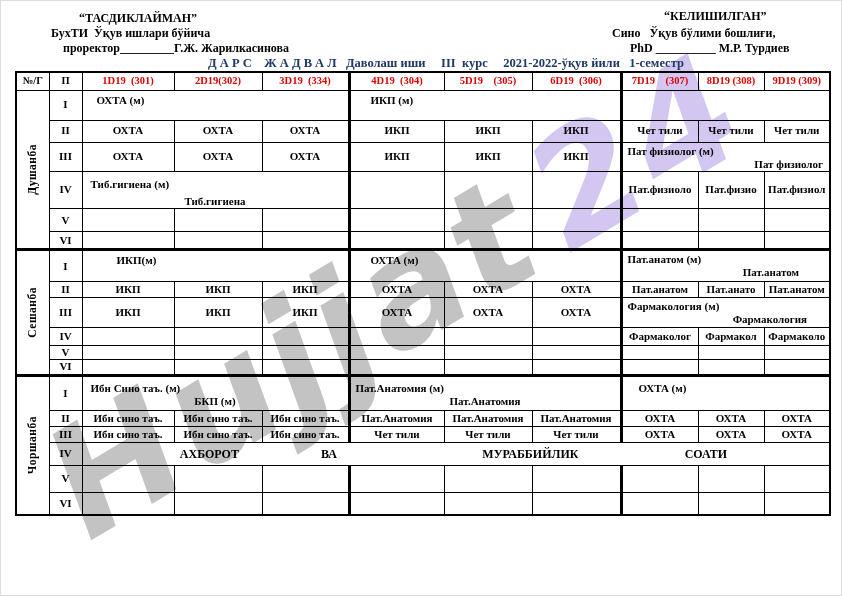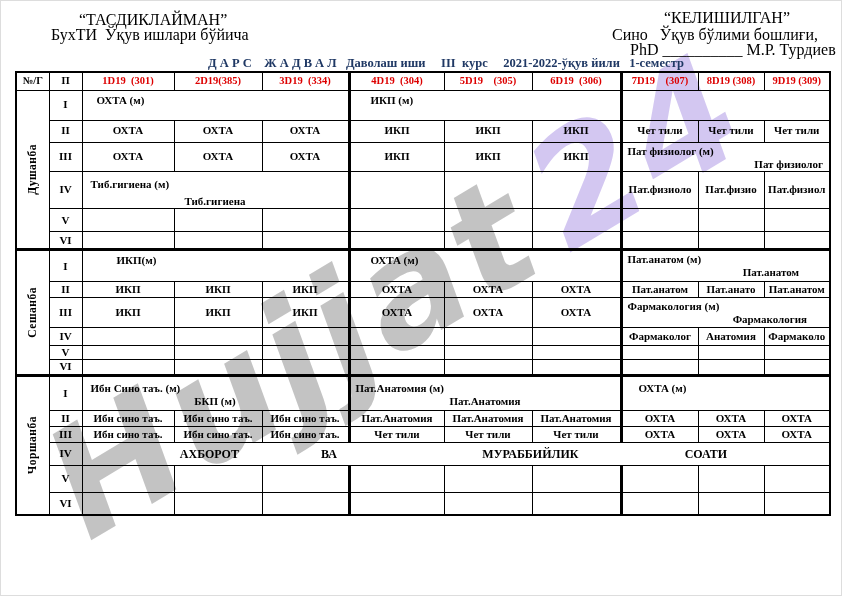--- a/index.html
+++ b/index.html
@@ -13,21 +13,21 @@
   .wm{
     position:absolute;left:395px;top:295px;
     transform:translate(-50%,-50%) rotate(-31deg);
     font-family:"DejaVu Sans", sans-serif;font-style:italic;font-weight:bold;
     font-size:152px;white-space:nowrap;letter-spacing:4px;z-index:0;
   }
   .wm-word{color:rgba(140,140,140,0.52);}
   .wm-num{color:rgba(162,137,226,0.48);margin-left:22px;}
 
   
-  .hdr{position:absolute;font-weight:normal;font-size:16px;white-space:pre;z-index:2;}
+  .hdr{position:absolute;font-weight:bold;font-size:12px;white-space:pre;z-index:2;}
   .doc-title{
     position:absolute;left:24px;top:55px;width:842px;text-align:center;
     font-weight:bold;font-size:12.5px;color:#1f3864;white-space:pre;z-index:2;
   }
 
   
   table{
     position:absolute;left:14px;top:70px;width:814px;z-index:1;
     border-collapse:collapse;table-layout:fixed;border:2px solid #000;background:transparent;
   }
@@ -60,20 +60,21 @@
 <body>
 
 <div class="page">
 
   <div class="wm">
     <span class="wm-word">Hujjat</span><span class="wm-num">24</span>
   </div>
 
   <div class="hdr" style="left:78px;top:10px;">“ТАСДИКЛАЙМАН”</div>
   <div class="hdr" style="left:50px;top:25px;">БухТИ  Ўқув ишлари бўйича</div>
+  <div class="hdr" style="left:62px;top:40px;">проректор_________Г.Ж. Жарилкасинова</div>
 
   <div class="hdr" style="left:663px;top:8px;">“КЕЛИШИЛГАН”</div>
   <div class="hdr" style="left:611px;top:25px;">Сино   Ўқув бўлими бошлиғи,</div>
   <div class="hdr" style="left:629px;top:40px;">PhD __________ М.Р. Турдиев</div>
 
   <div class="doc-title">Д А Р С    Ж А Д В А Л   Даволаш иши     III  курс     2021-2022-ўқув йили   1-семестр</div>
 
   <table>
     <colgroup>
       <col style="width:33px">
@@ -87,21 +88,21 @@
       <col style="width:77px">
         <col style="width:66px">
         <col style="width:66px">
     </colgroup>
 
     <tbody>
         <tr style="height:18px">
       <th class="k">№/Г</th>
       <th class="k">П</th>
       <th>1D19  (301)</th>
-      <th>2D19(385)</th>
+      <th>2D19(302)</th>
       <th class="bR">3D19  (334)</th>
       <th>4D19  (304)</th>
       <th>5D19    (305)</th>
       <th class="bR">6D19  (306)</th>
       <th>7D19    (307)</th>
       <th>8D19 (308)</th>
       <th>9D19 (309)</th>
     </tr>
 
     <tr style="height:30px">
@@ -215,21 +216,21 @@
     </tr>
     <tr style="height:18px">
       <td class="per">IV</td>
       <td></td>
           <td></td>
           <td class="bR"></td>
       <td></td>
           <td></td>
           <td class="bR"></td>
       <td>Фармаколог</td>
-      <td>Анатомия</td>
+      <td>Фармакол</td>
       <td>Фармаколо</td>
     </tr>
     <tr style="height:14px">
       <td class="per">V</td>
       <td></td>
           <td></td>
           <td class="bR"></td>
       <td></td>
           <td></td>
           <td class="bR"></td>

